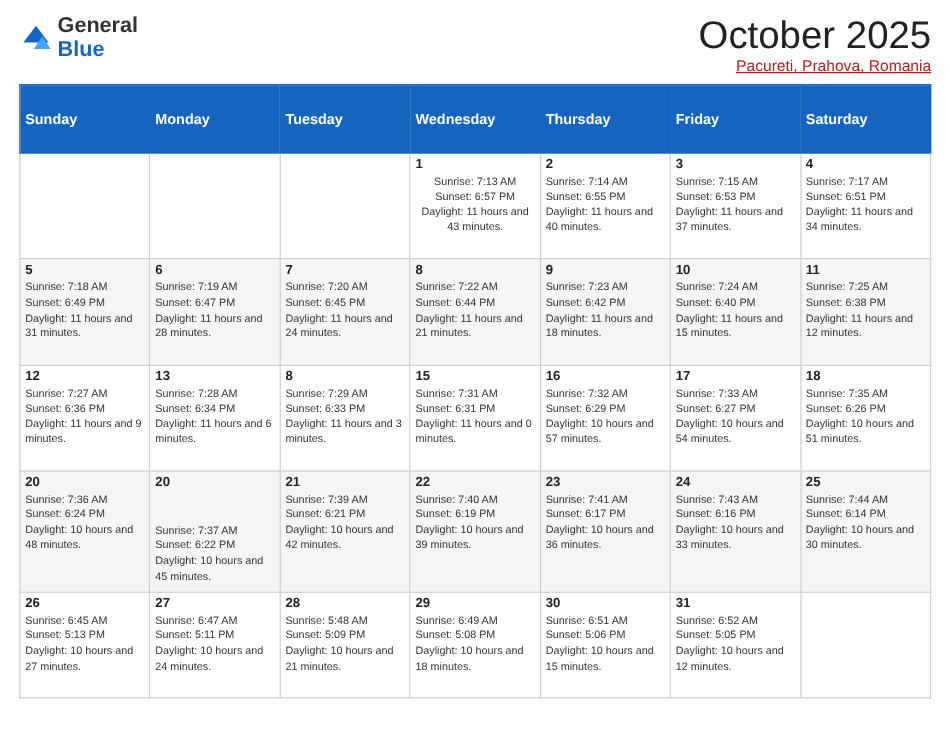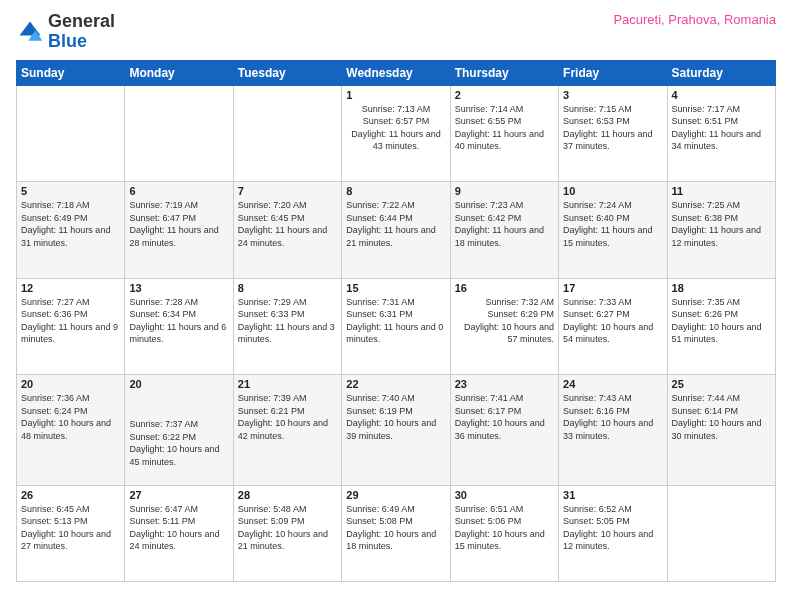--- a/index.html
+++ b/index.html
@@ -43,35 +43,36 @@
       text-align: right;
     }
     .month-title {
       font-size: 32px;
       font-weight: 300;
       color: #222;
       line-height: 1.1;
     }
     .location {
       font-size: 13px;
-      color: #ec4899;
+      color: #b91c1c;
+      text-decoration: underline;
     }
     .calendar {
       flex: 1;
       border: 1px solid #ccc;
       border-collapse: collapse;
       width: 100%;
       table-layout: fixed;
     }
     .calendar th {
       background: #1565c0;
       color: #fff;
       font-size: 12px;
       font-weight: bold;
-      padding: 5px 4px;
+      padding: 21px 4px;
       text-align: left;
       border: 1px solid #1565c0;
     }
     .calendar td {
       vertical-align: top;
       border: 1px solid #ccc;
       padding: 3px 4px;
       font-size: 9.5px;
       color: #333;
       height: 85px;
@@ -105,20 +106,21 @@
       <svg class="logo-icon" viewBox="0 0 32 32">
         <polygon points="16,4 28,20 4,20" fill="#1565c0"></polygon>
         <polygon points="22,14 30,26 14,26" fill="#42a5f5"></polygon>
       </svg>
       <div class="logo-text">
         <span class="logo-general">General</span><br>
         <span class="logo-blue">Blue</span>
       </div>
     </div>
     <div class="header-right">
+      <div class="month-title">October 2025</div>
       <div class="location">Pacureti, Prahova, Romania</div>
     </div>
   </div>
 
   <table class="calendar">
     <thead>
       <tr>
         <th><span>Sunday</span></th>
         <th><span>Monday</span></th>
         <th><span>Tuesday</span></th>
@@ -222,21 +224,21 @@
 Daylight: 11 hours and 3 minutes.</div>
           </td>
           <td>
             <span class="day-num">15</span>
             <div class="day-info" style="white-space: pre-line;">Sunrise: 7:31 AM
 Sunset: 6:31 PM
 Daylight: 11 hours and 0 minutes.</div>
           </td>
           <td>
             <span class="day-num">16</span>
-            <div class="day-info" style="white-space: pre-line; text-align: right;">Sunrise: 7:32 AM
+            <div class="day-info" style="white-space: pre-line;">Sunrise: 7:32 AM
 Sunset: 6:29 PM
 Daylight: 10 hours and 57 minutes.</div>
           </td>
           <td>
             <span class="day-num">17</span>
             <div class="day-info" style="white-space: pre-line;">Sunrise: 7:33 AM
 Sunset: 6:27 PM
 Daylight: 10 hours and 54 minutes.</div>
           </td>
           <td>

